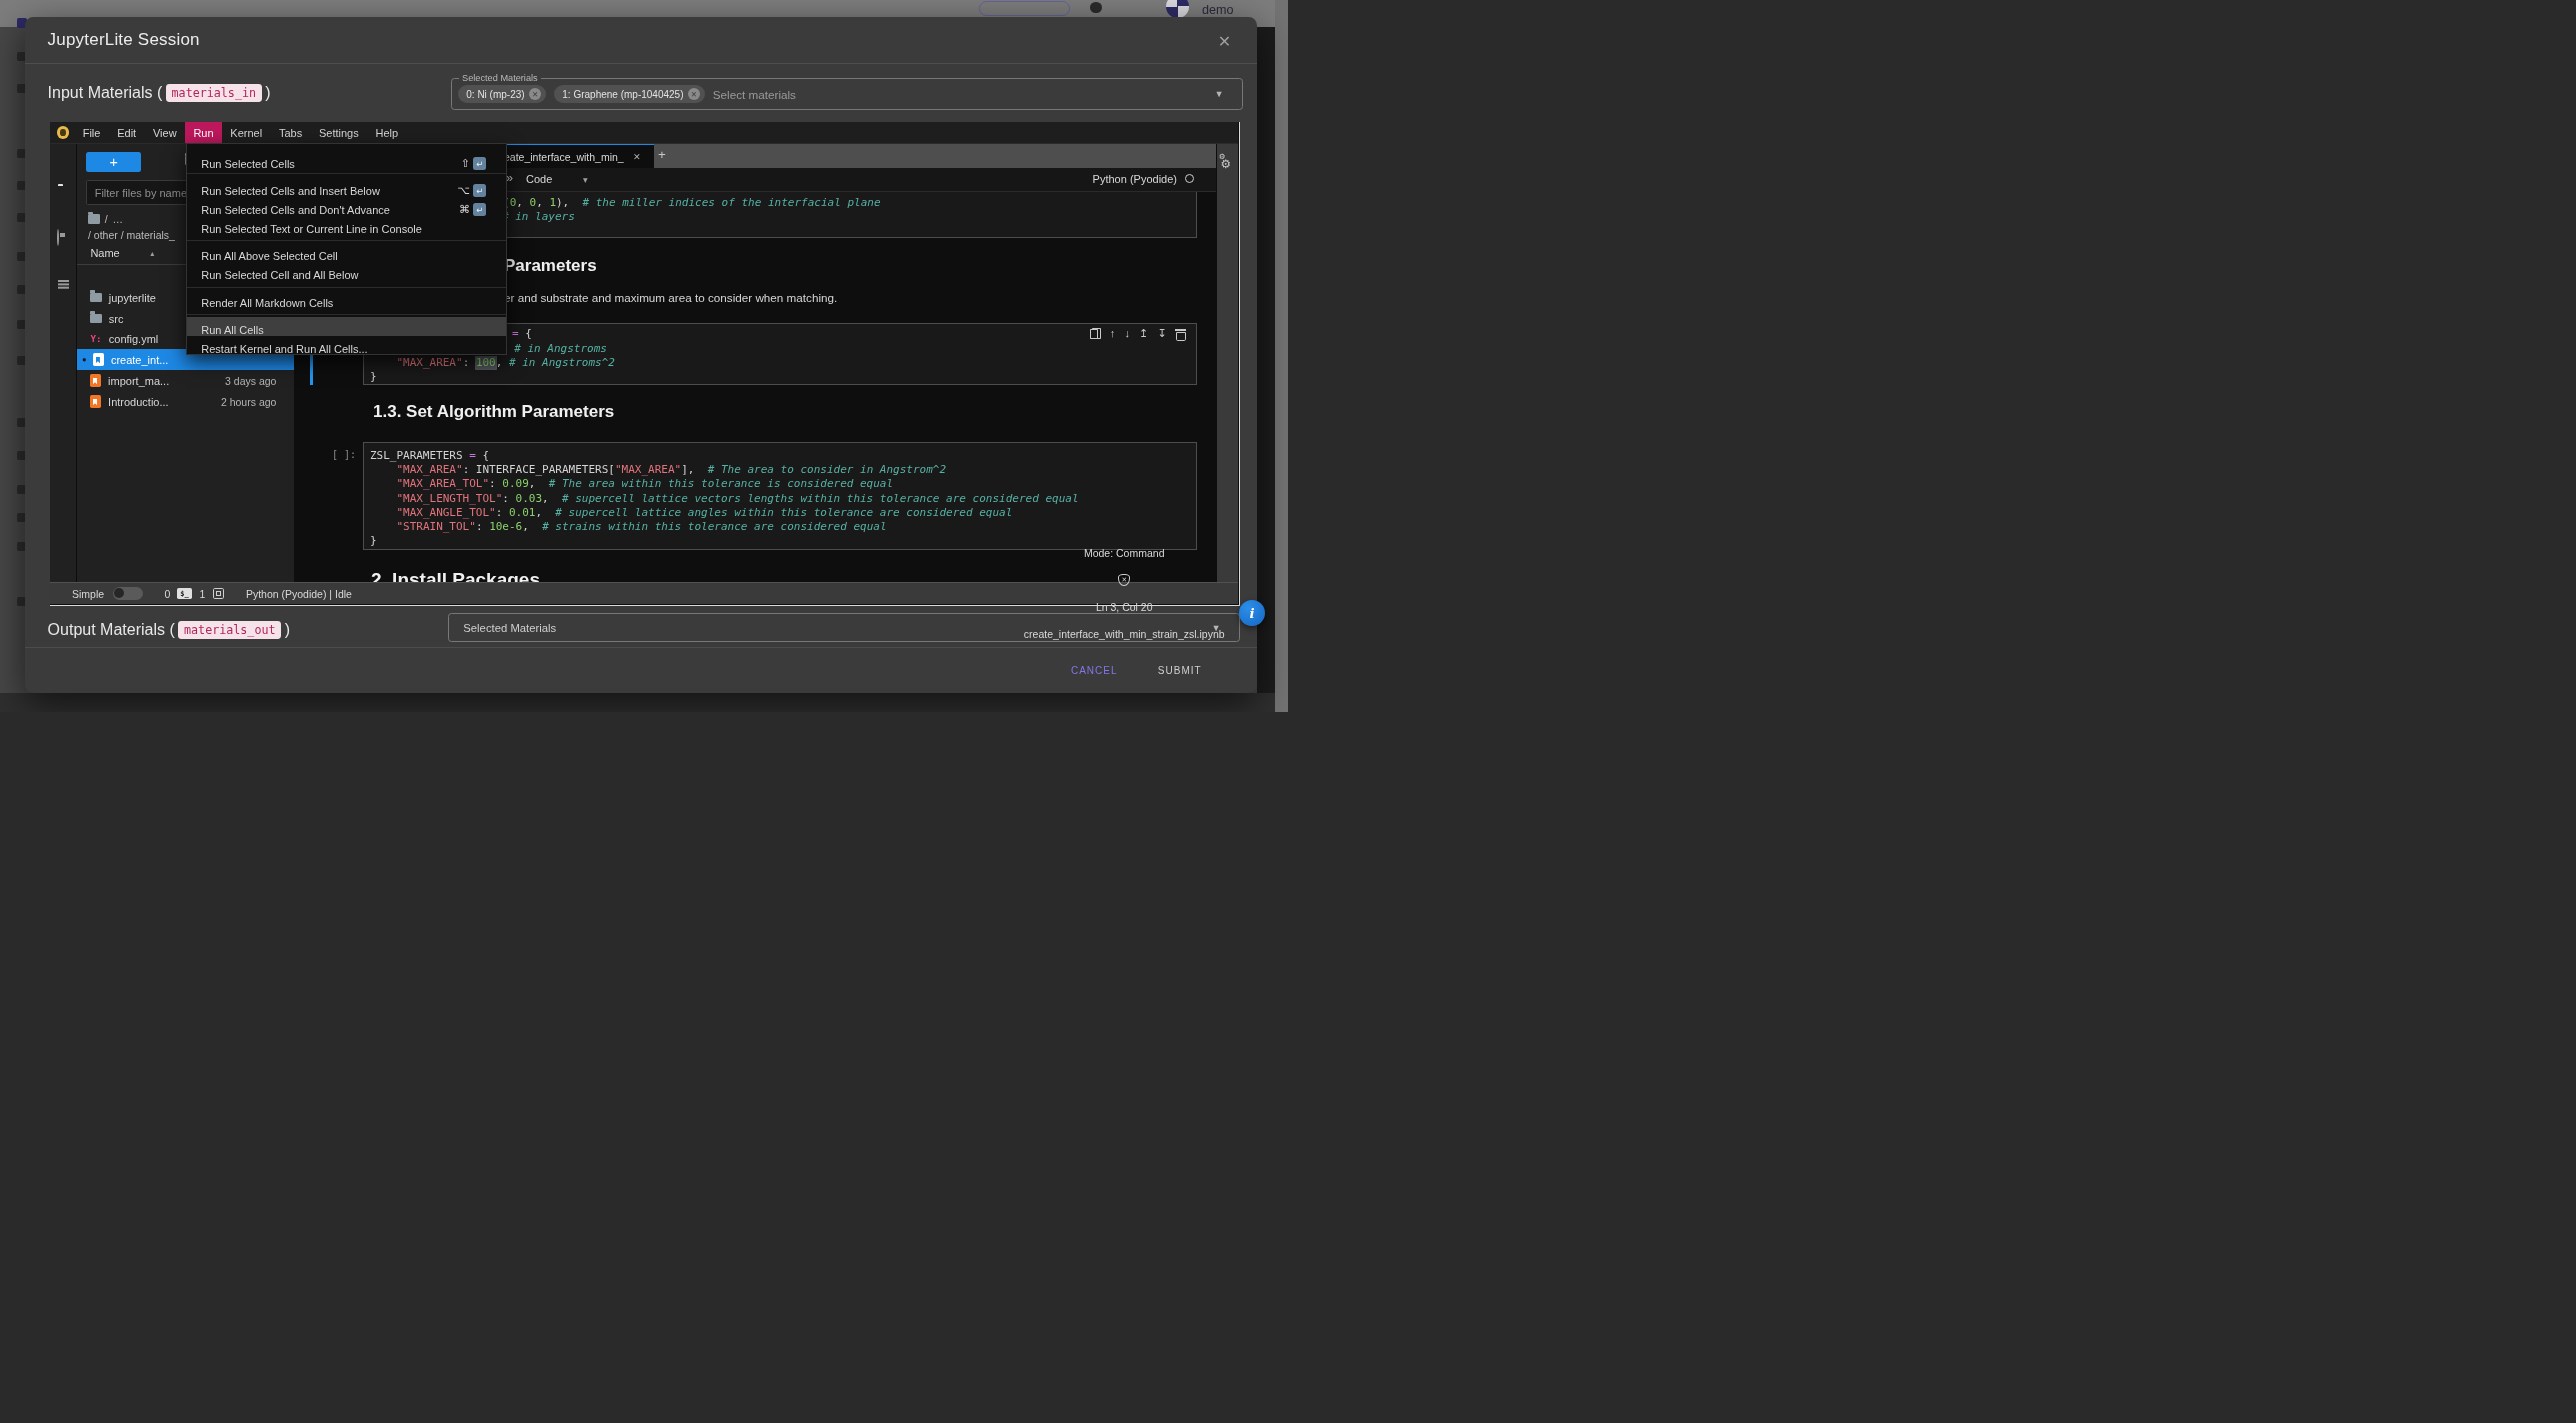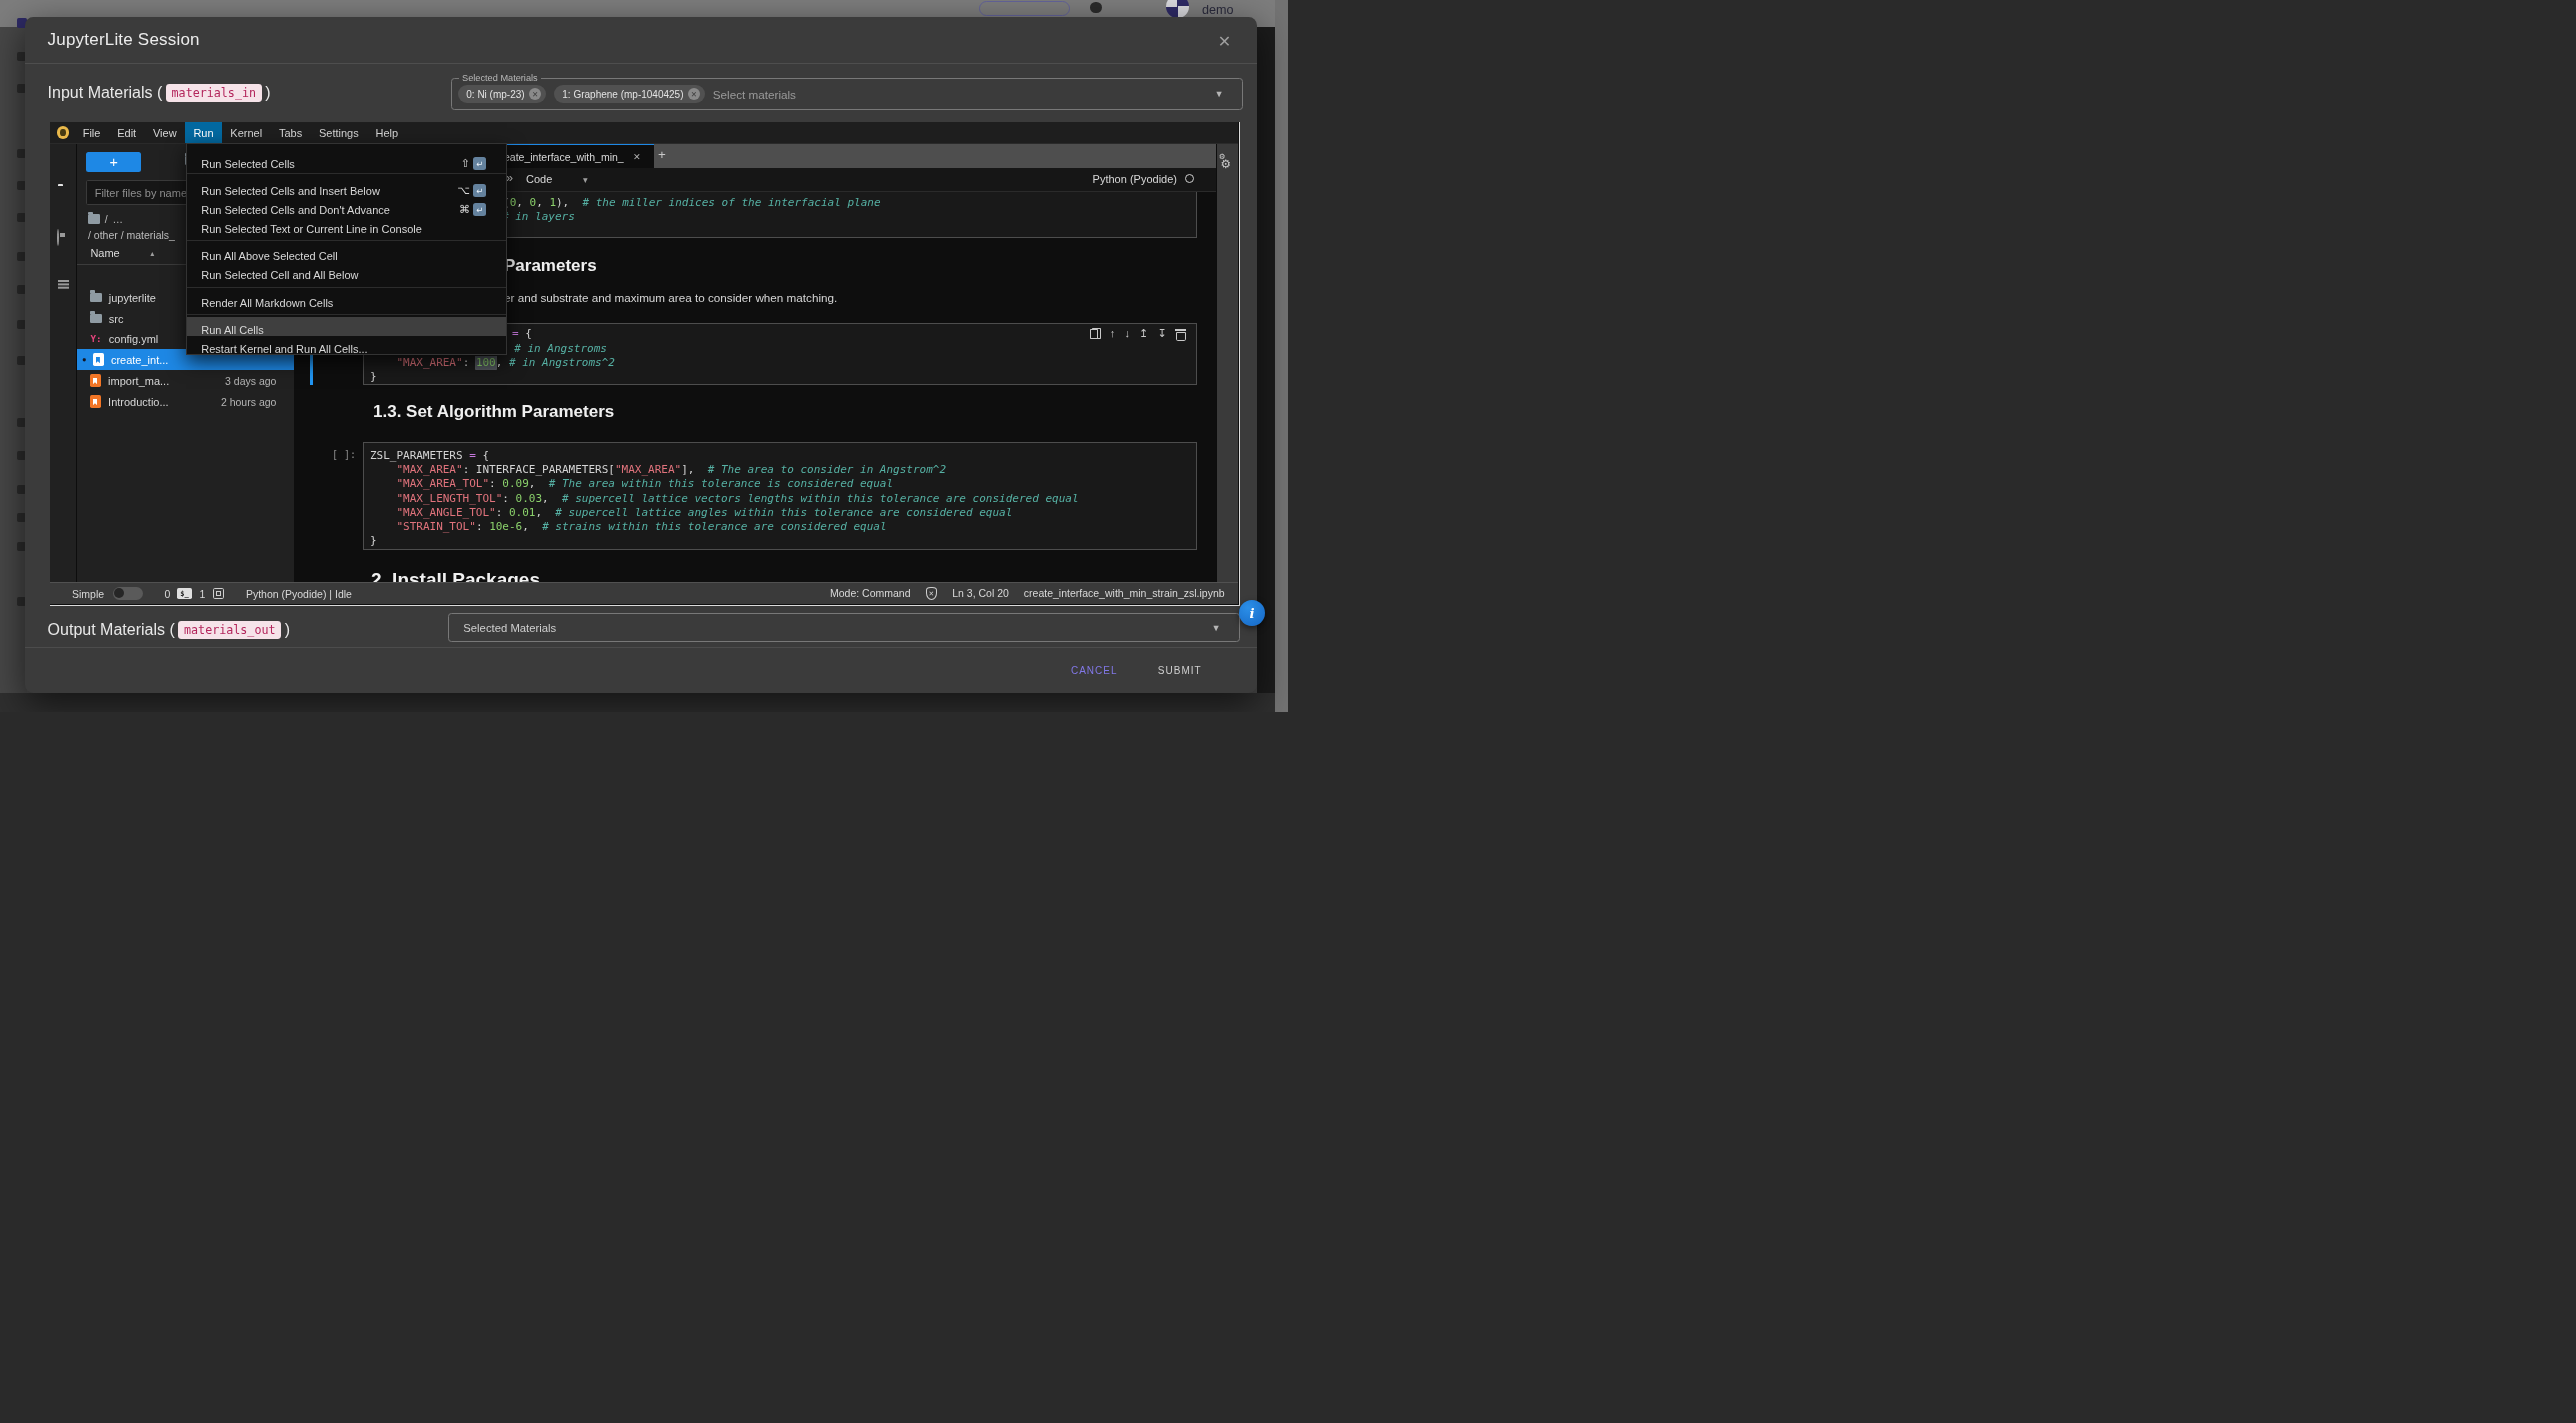--- a/index.html
+++ b/index.html
@@ -43,21 +43,21 @@
   .placeholder{font-size:11.7px;color:#9a9a9a;}
 
   
   .embed{left:25px;top:105px;width:1190px;height:484px;background:#0e0e0e;
     border-right:1.7px solid #dcdcdc;border-bottom:1.7px solid #dcdcdc;}
   .menubar{left:0;top:0;width:1188px;height:22px;background:#1e1e1e;border-bottom:0.8px solid #2a2a2a;
     display:flex;align-items:stretch;}
   .logo{width:12.6px;height:12.6px;border-radius:50%;background:#e9b84a;position:relative;margin:4.2px 5px 0 6.7px;}
   .logo::after{content:"";position:absolute;left:3.4px;top:2.5px;width:5.9px;height:7.5px;border-radius:45%;background:#473a12;}
   .mb-item{padding:0 8.4px;font-size:11px;color:#d6d6d6;display:flex;align-items:center;cursor:pointer;}
-  .mb-item.active{background:#0369a1;color:#fff;}
+  .mb-item.active{background:#be185d;color:#fff;}
   .side-strip{left:0;top:22px;width:27px;height:439px;background:#212121;border-right:0.8px solid #0d0d0d;}
   .ic-folder{position:relative;width:11.7px;height:9.2px;background:#8f9ba3;border-radius:1.3px;}
   .ic-folder::before{content:"";position:absolute;top:-2.5px;left:0;width:5px;height:2.5px;background:#8f9ba3;border-radius:0.8px 0.8px 0 0;}
   .ic-folder.bright,.ic-folder.bright::before{background:#e4e4e4;}
   .ic-run{width:12.6px;height:12.6px;border:1.7px solid #9a9a9a;border-radius:50%;position:relative;}
   .ic-run::after{content:"";position:absolute;left:2.7px;top:2.7px;width:4.2px;height:4.2px;background:#9a9a9a;}
   .ic-toc{width:11.7px;height:1.7px;background:#9a9a9a;box-shadow:0 3.4px 0 #9a9a9a,0 6.7px 0 #9a9a9a;}
 
   .filebrowser{left:27px;top:22px;width:217px;height:439px;background:#212121;}
   .fb-new{left:9.2px;top:8.4px;width:55px;height:20px;background:#1e88e5;border-radius:2.5px;color:#fff;
@@ -124,21 +124,21 @@
   .statusbar{left:0;top:460px;width:1188px;height:22px;background:#3a3a3a;border-top:0.8px solid #515151;
     display:flex;align-items:center;font-size:10.5px;color:#d9d9d9;}
   .toggle{width:30px;height:13.4px;border-radius:6.7px;background:#5a5a5a;position:relative;cursor:pointer;}
   .toggle::after{content:"";position:absolute;left:1.7px;top:1.7px;width:10px;height:10px;border-radius:50%;background:#262626;}
   .badge-term{width:15px;height:11.7px;border-radius:1.7px;background:#e0e0e0;color:#1a1a1a;
     font-family:"DejaVu Sans Mono",monospace;font-size:7.1px;font-weight:bold;display:flex;align-items:center;justify-content:center;}
   .ic-cpu{width:11px;height:11px;border:1.3px solid #cfcfcf;border-radius:1.7px;position:relative;}
   .ic-cpu::after{content:"";position:absolute;left:2.1px;top:2.1px;width:3.4px;height:3.4px;border:1.1px solid #cfcfcf;}
   .ic-shield{width:11.7px;height:12.6px;border:1.3px solid #cfcfcf;border-radius:5px 5px 50% 50%/3.4px 3.4px 60% 60%;
     display:flex;align-items:center;justify-content:center;font-size:6.7px;color:#cfcfcf;}
-  .sb-right{margin-left:auto;display:flex;gap:15px;padding-right:13.4px;}
+  .sb-right{margin-left:auto;display:flex;align-items:center;gap:15px;padding-right:13.4px;flex-direction:column;}
 
   
   .runmenu{left:186px;top:143px;width:321px;height:212px;background:#101010;border:0.8px solid #333;
     box-shadow:0 6.7px 18.4px rgba(0,0,0,.7);z-index:40;}
   .mi{position:absolute;left:0;width:100%;height:19px;display:flex;align-items:flex-end;padding-left:14.3px;
     font-size:11px;color:#d8d8d8;cursor:pointer;}
   .mi.tall{height:23.5px;}
   .mi.hl{background:#3f3f3f;}
   .mi .sc{position:absolute;right:20px;display:flex;align-items:center;gap:3.4px;}
   .mi .mod{font-size:11px;color:#d8d8d8;}

